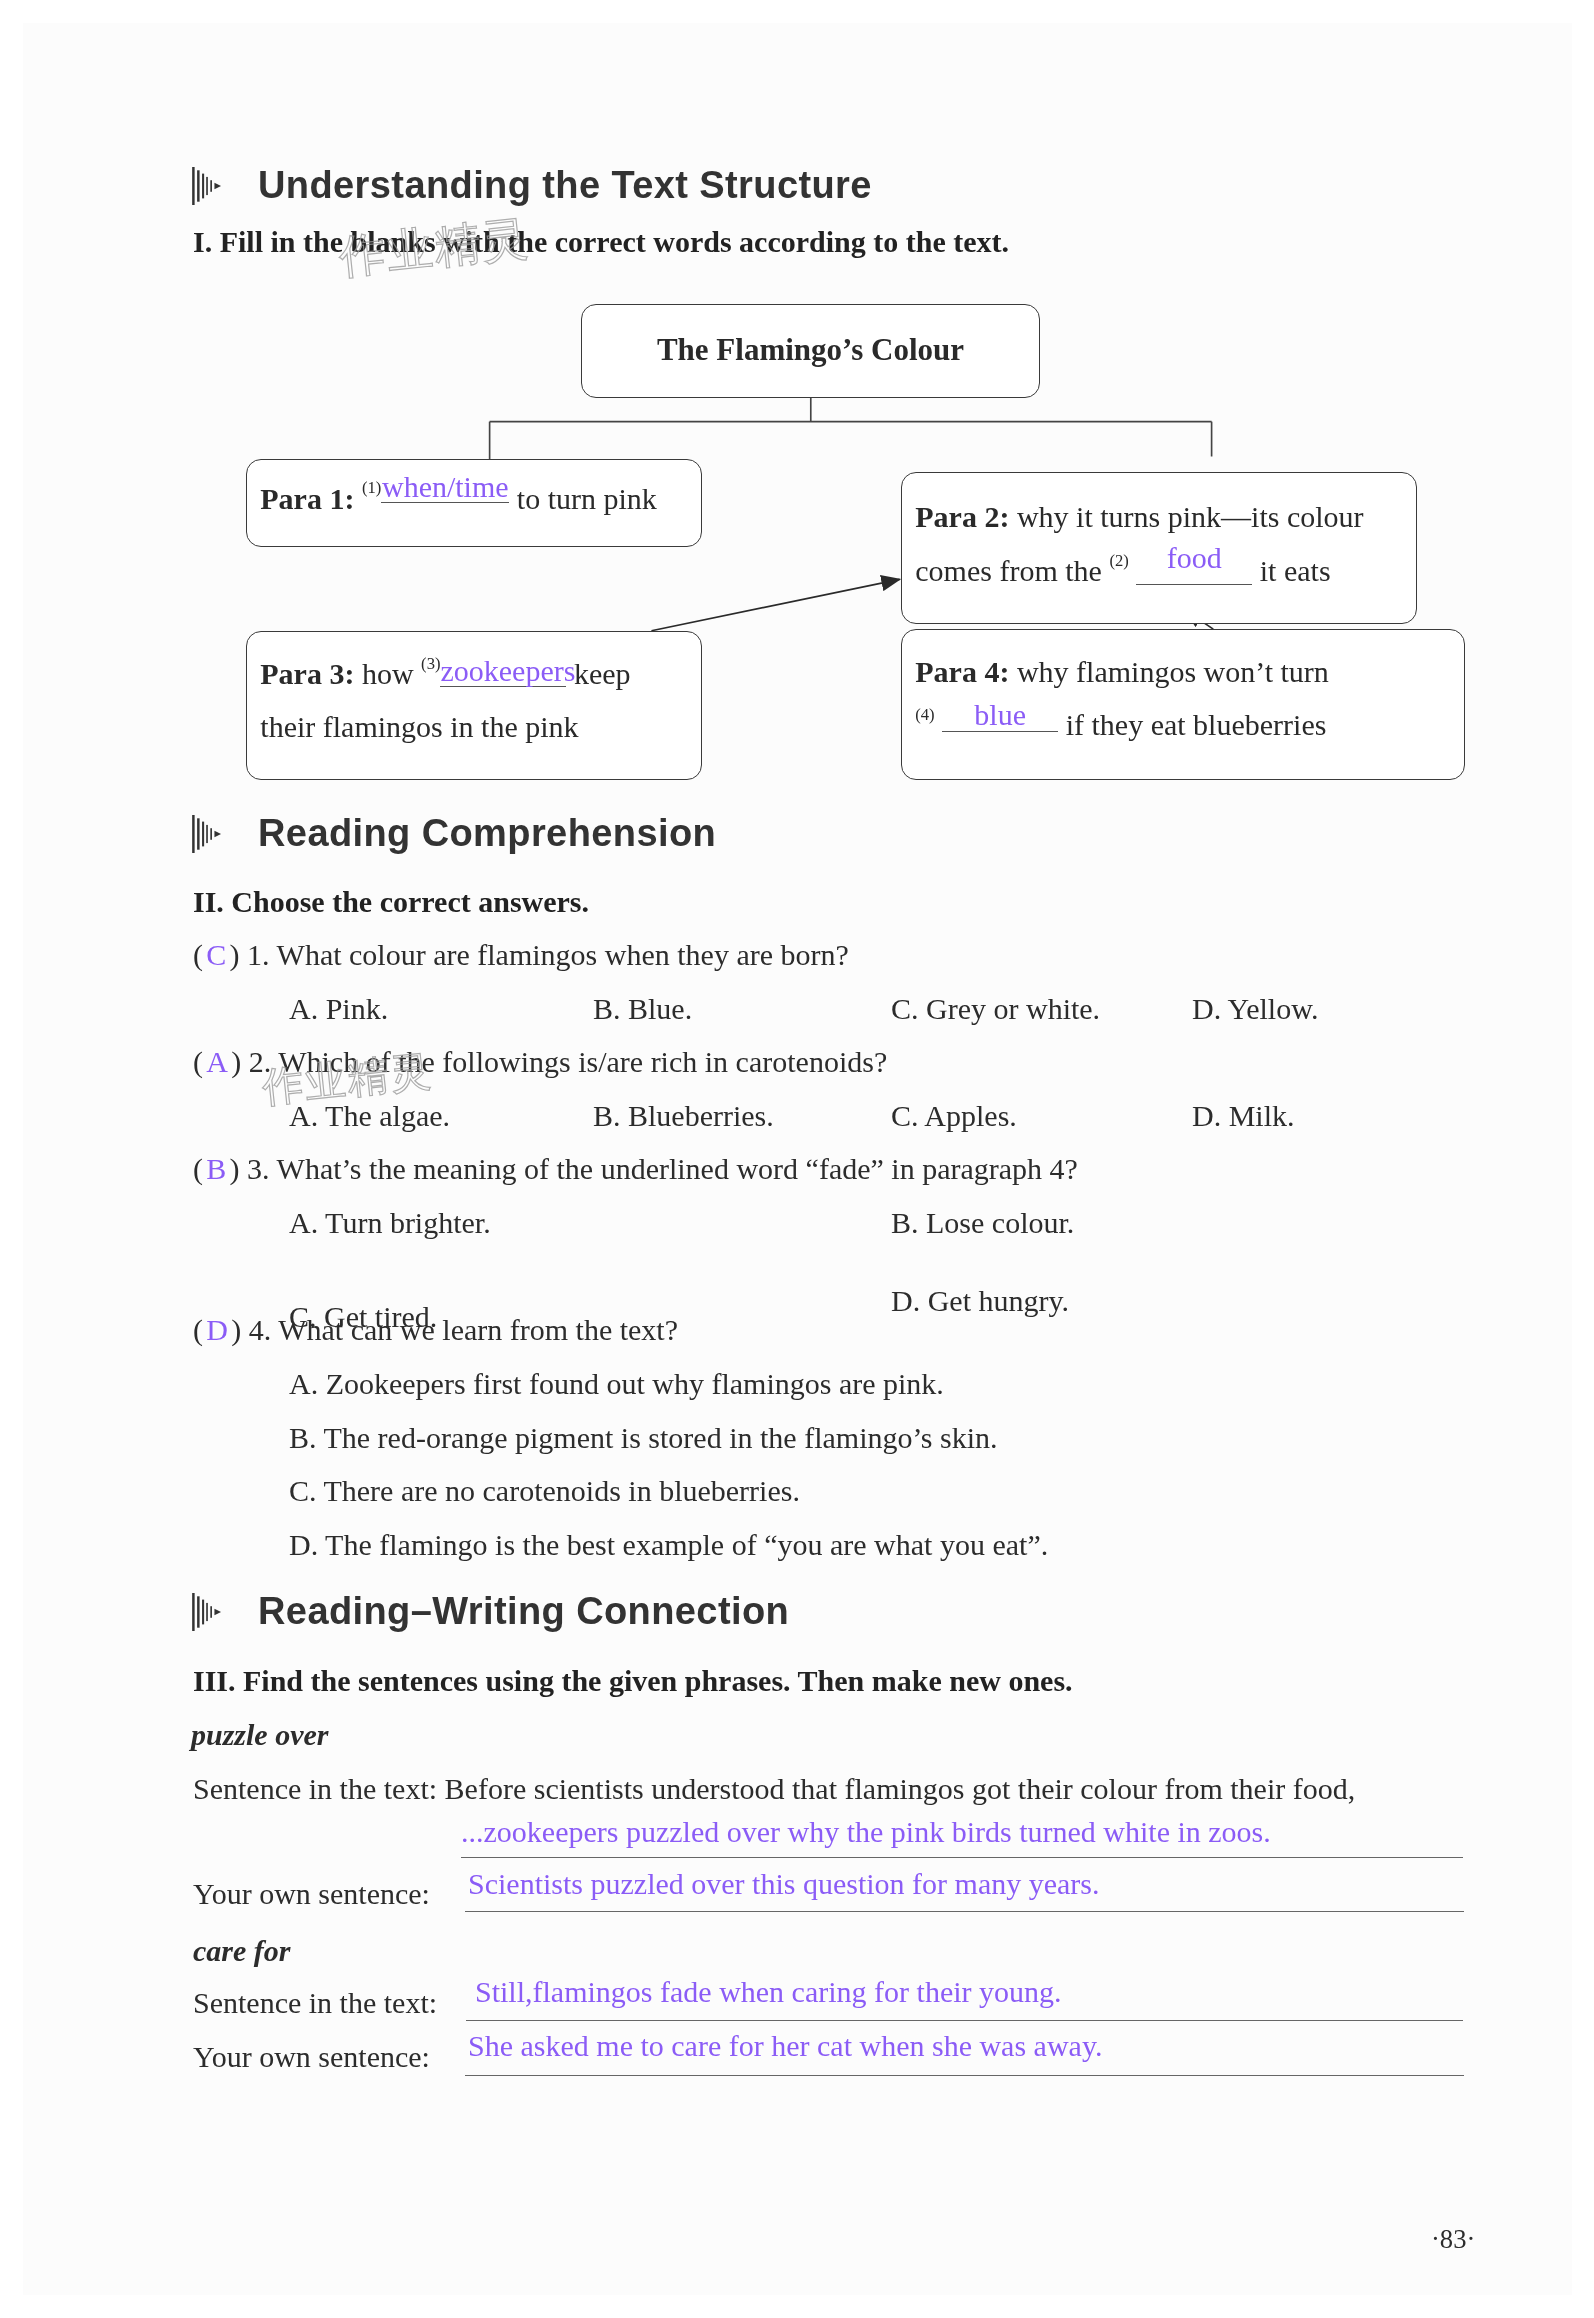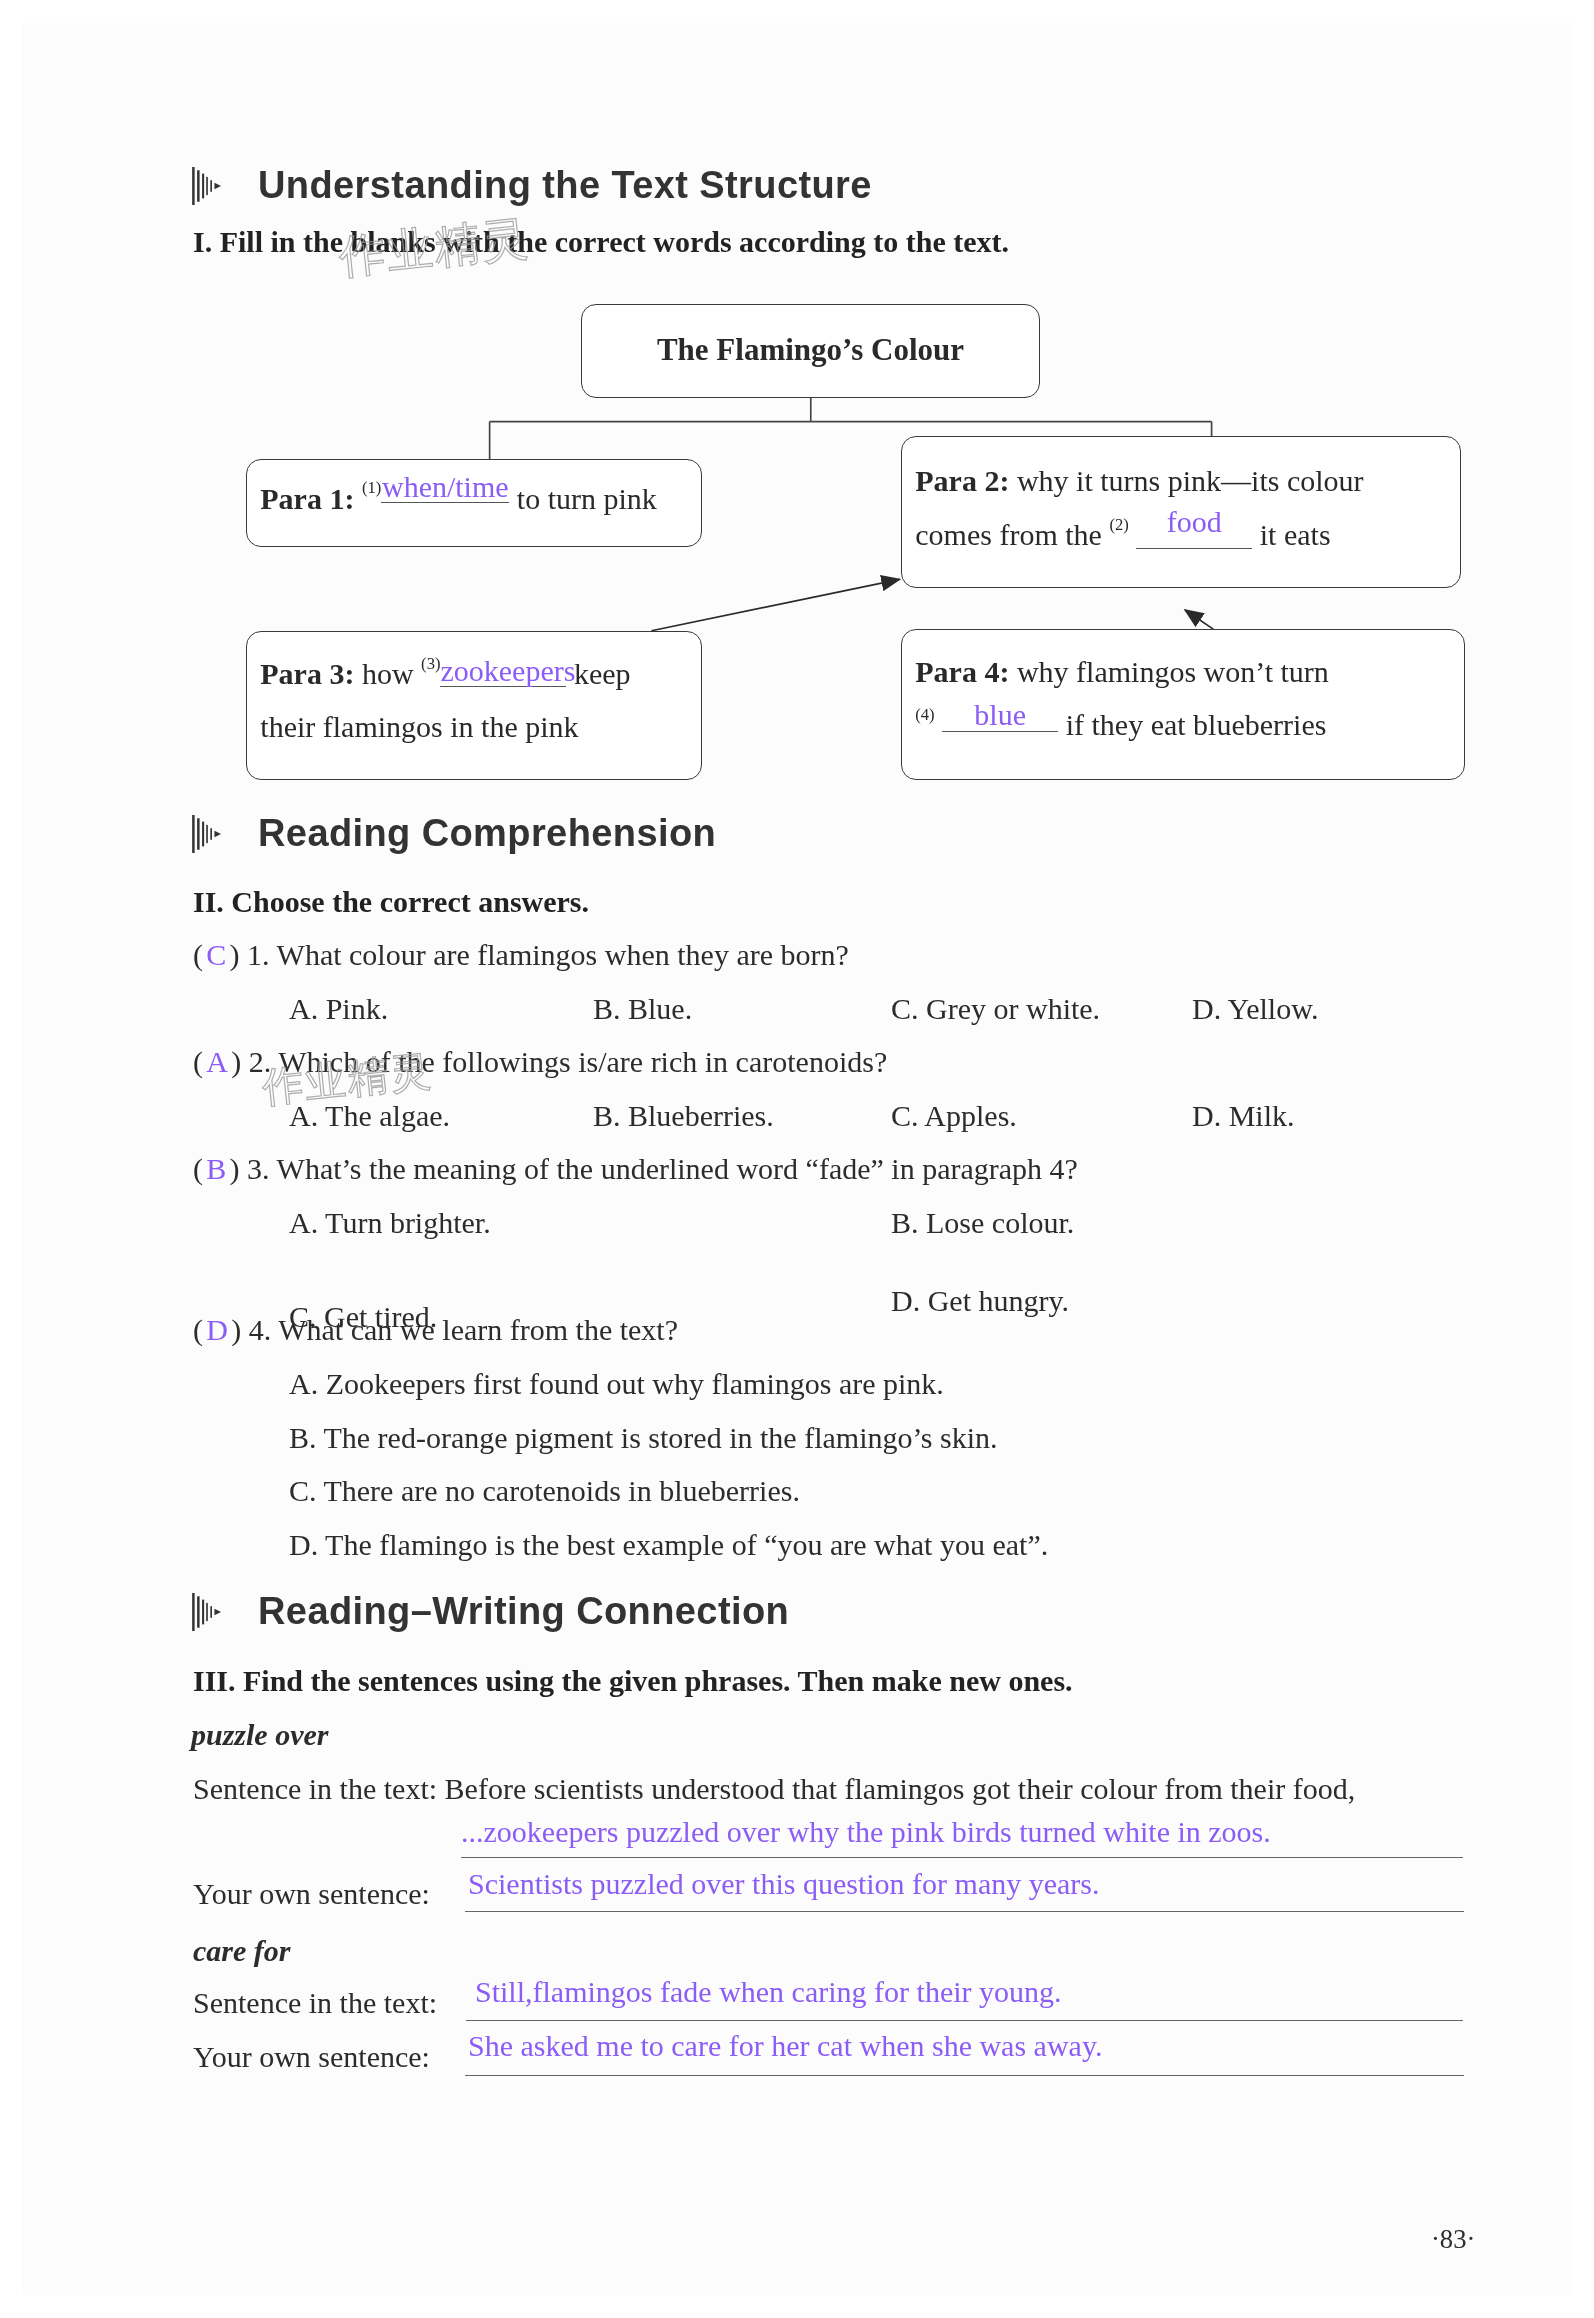--- a/index.html
+++ b/index.html
@@ -61,21 +61,21 @@
 </div>
 
 <div class="box" style="left:246px; top:459px; width:456px; height:88px;">
   <div class="line" style="top:21.6px;">
     <span class="b">Para 1:</span>
     <span class="sup">(1)</span><span class="blank ans" style="width:128px; position:relative; top:-11.6px;">when/time</span>
     <span>to turn pink</span>
   </div>
 </div>
 
-<div class="box" style="left:901px; top:436px; width:560px; height:152px;">
+<div class="box" style="left:901px; top:472px; width:516px; height:152px;">
   <div class="line" style="top:26.6px;">
     <span class="b">Para 2:</span>
     <span>why it turns pink—its colour</span>
   </div>
   <div class="line" style="top:81px;">
     <span>comes from the</span>
     <span class="sup">(2)</span>
     <span class="blank ans" style="width:116px; position:relative; top:-13.3px; padding-bottom:11.6px;">food</span>
     <span>it eats</span>
   </div>

